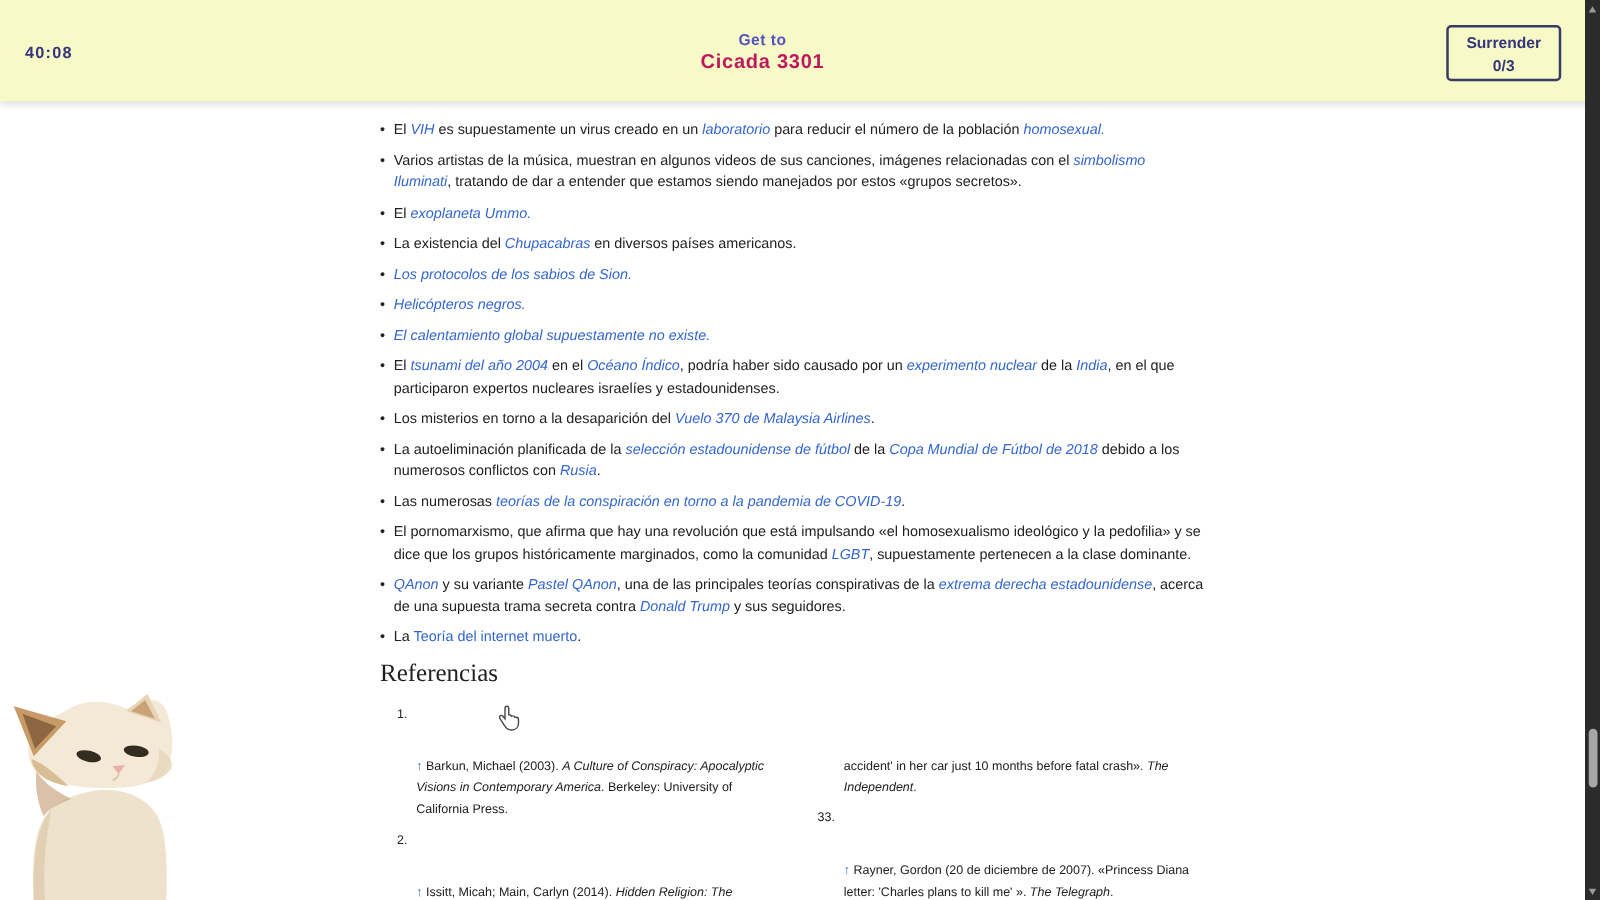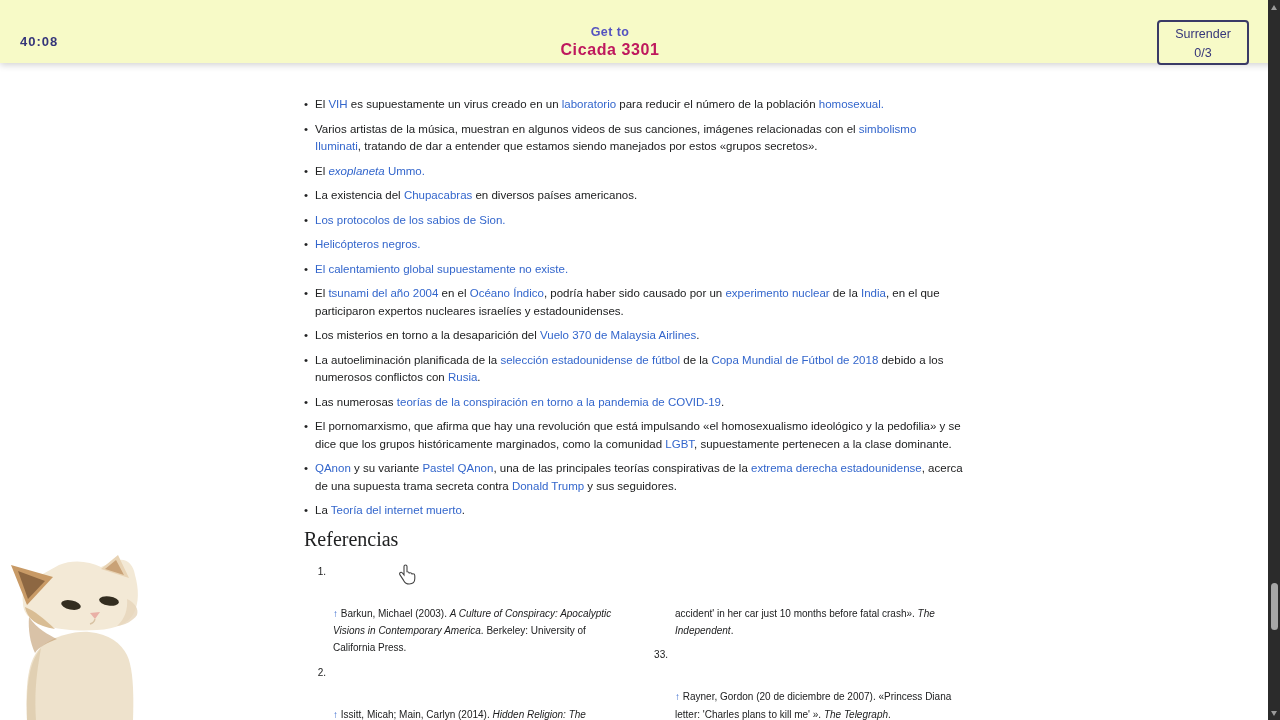--- a/index.html
+++ b/index.html
@@ -3,60 +3,60 @@
 <meta charset="utf-8">
 <style>
   * { margin:0; padding:0; box-sizing:border-box; }
   html,body { width:1280px; height:720px; }
   body { font-family:"Liberation Sans","DejaVu Sans",sans-serif; background:#ffffff; }
 
   .viewport { position:relative; width:1280px; height:720px; overflow:hidden; background:#ffffff; }
 
   
   .game-bar {
-    position:absolute; top:0; left:0; width:1280px; height:63px;
+    position:absolute; top:0; left:0; width:1280px; height:81px;
     background:#f7fac7;
     box-shadow:0 2px 7px rgba(0,0,0,0.18);
     z-index:5;
   }
   .timer {
     position:absolute; left:20px; top:34px;
     font-size:13px; font-weight:bold; letter-spacing:1px; color:#35357a;
   }
   .goal {
     position:absolute; left:610px; top:25px; transform:translateX(-50%);
     text-align:center; white-space:nowrap;
   }
   .goal-label { font-size:12.5px; font-weight:bold; color:#5452c0; letter-spacing:.4px; display:block; }
   .goal-target { font-size:16px; font-weight:bold; color:#be185d; letter-spacing:.6px; display:block; margin-top:2px; }
   .surrender-btn {
     position:absolute; right:31px; top:20px; width:92px; height:45px;
     background:transparent; border:2px solid #3a3a66; border-radius:4px;
-    font-family:inherit; font-size:12.5px; font-weight:normal; color:#35357a;
+    font-family:inherit; font-size:12.5px; font-weight:bold; color:#35357a;
     line-height:1.55; text-align:center; cursor:pointer; padding:3px 0;
   }
 
   
   .article {
     position:absolute; left:304px; top:81px; width:660px; padding-top:15px;
     color:#202122;
   }
   ul.conspiracy-list { list-style:none; }
   ul.conspiracy-list li {
     position:relative; padding-left:11px; margin-bottom:7px;
     font-size:11.5px; line-height:17.5px;
   }
   ul.conspiracy-list li::before {
     content:"•"; position:absolute; left:0; top:0; color:#202122; font-size:11.5px;
   }
   .seg { white-space:pre-wrap; }
   a.seg { text-decoration:none; cursor:pointer; }
   .seg-p { color:#202122; }
   .seg-i { color:#202122; font-style:italic; }
-  .seg-l  { color:#3366cc; }
+  .seg-l  { color:#3366cc;font-style:italic; }
   .seg-il { color:#3366cc; font-style:italic; }
   .seg-hl { color:#3366cc; text-decoration:underline; }
   .seg-up { color:#3366cc; }
 
   .references-heading {
     font-family:"Liberation Serif","DejaVu Serif",serif;
     font-size:20px; font-weight:400; color:#202122;
     margin-top:8px; line-height:23px;
   }
   .references {

